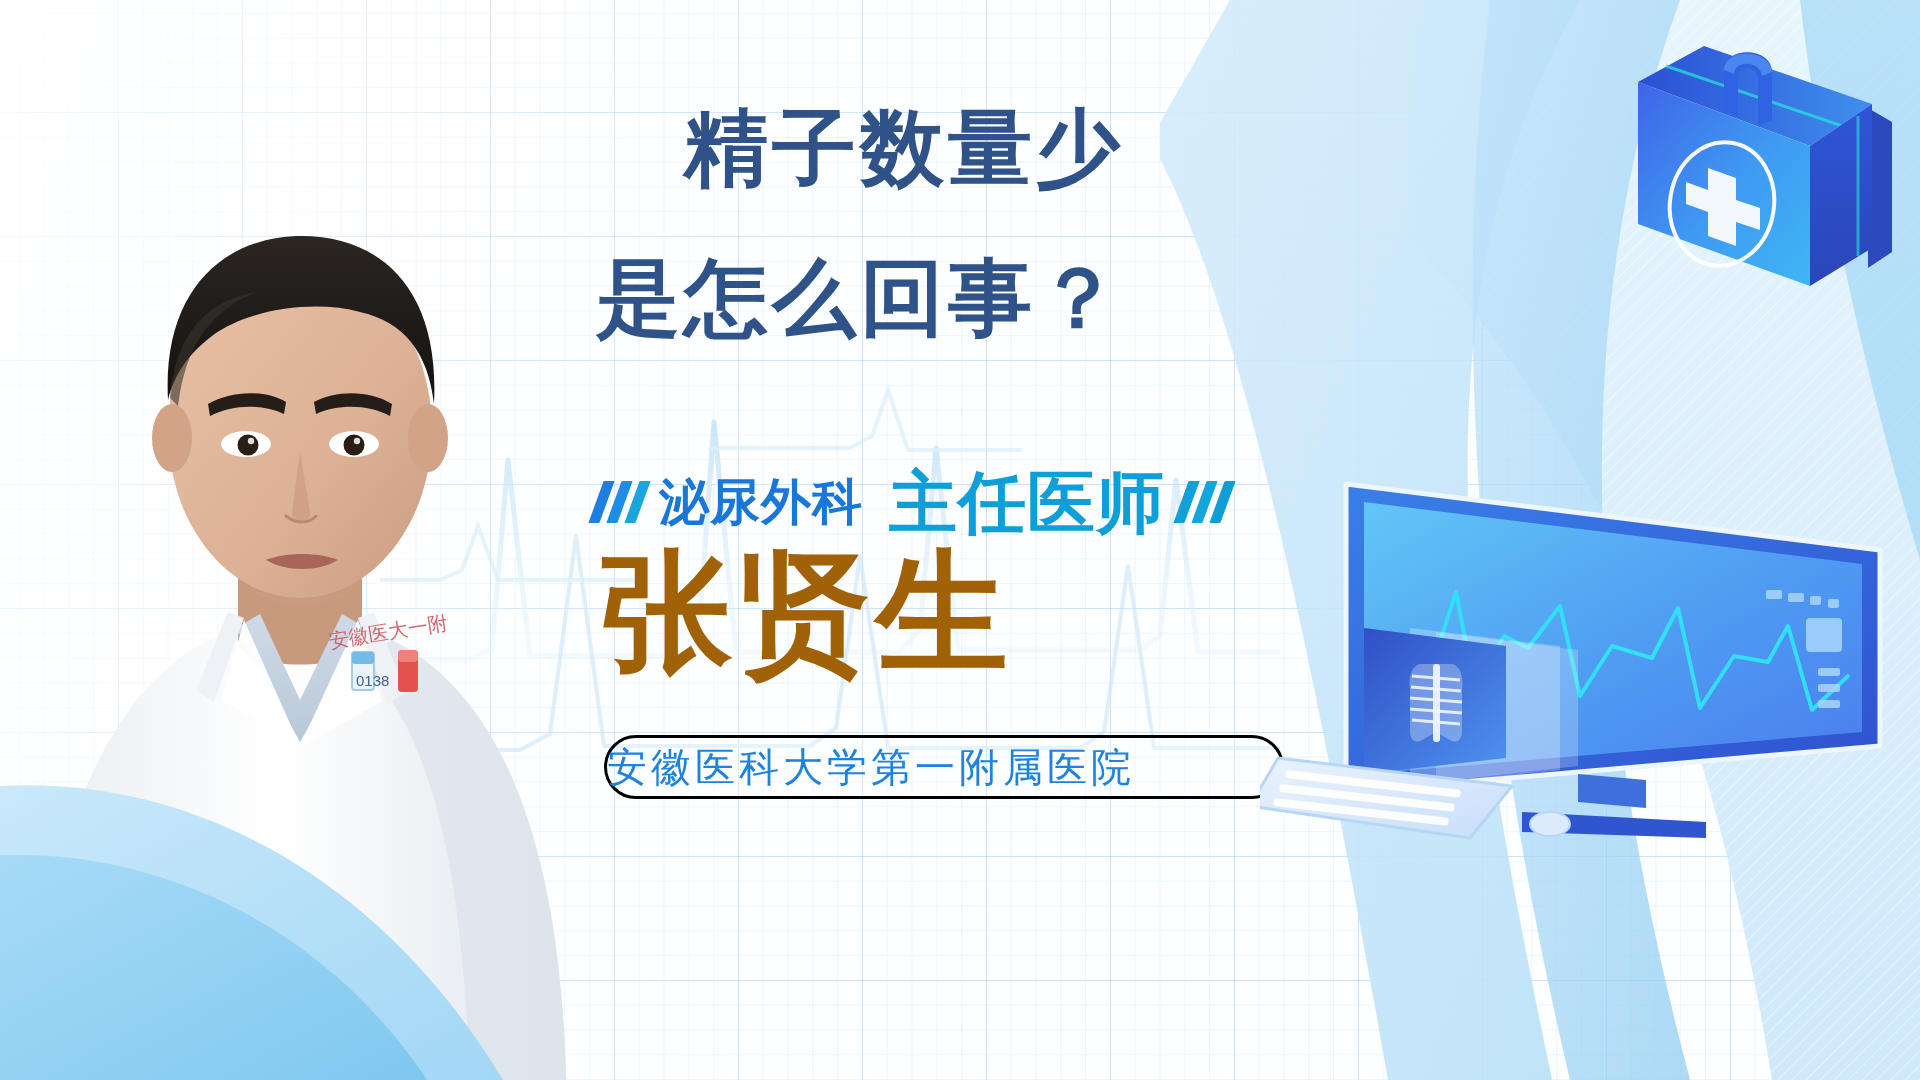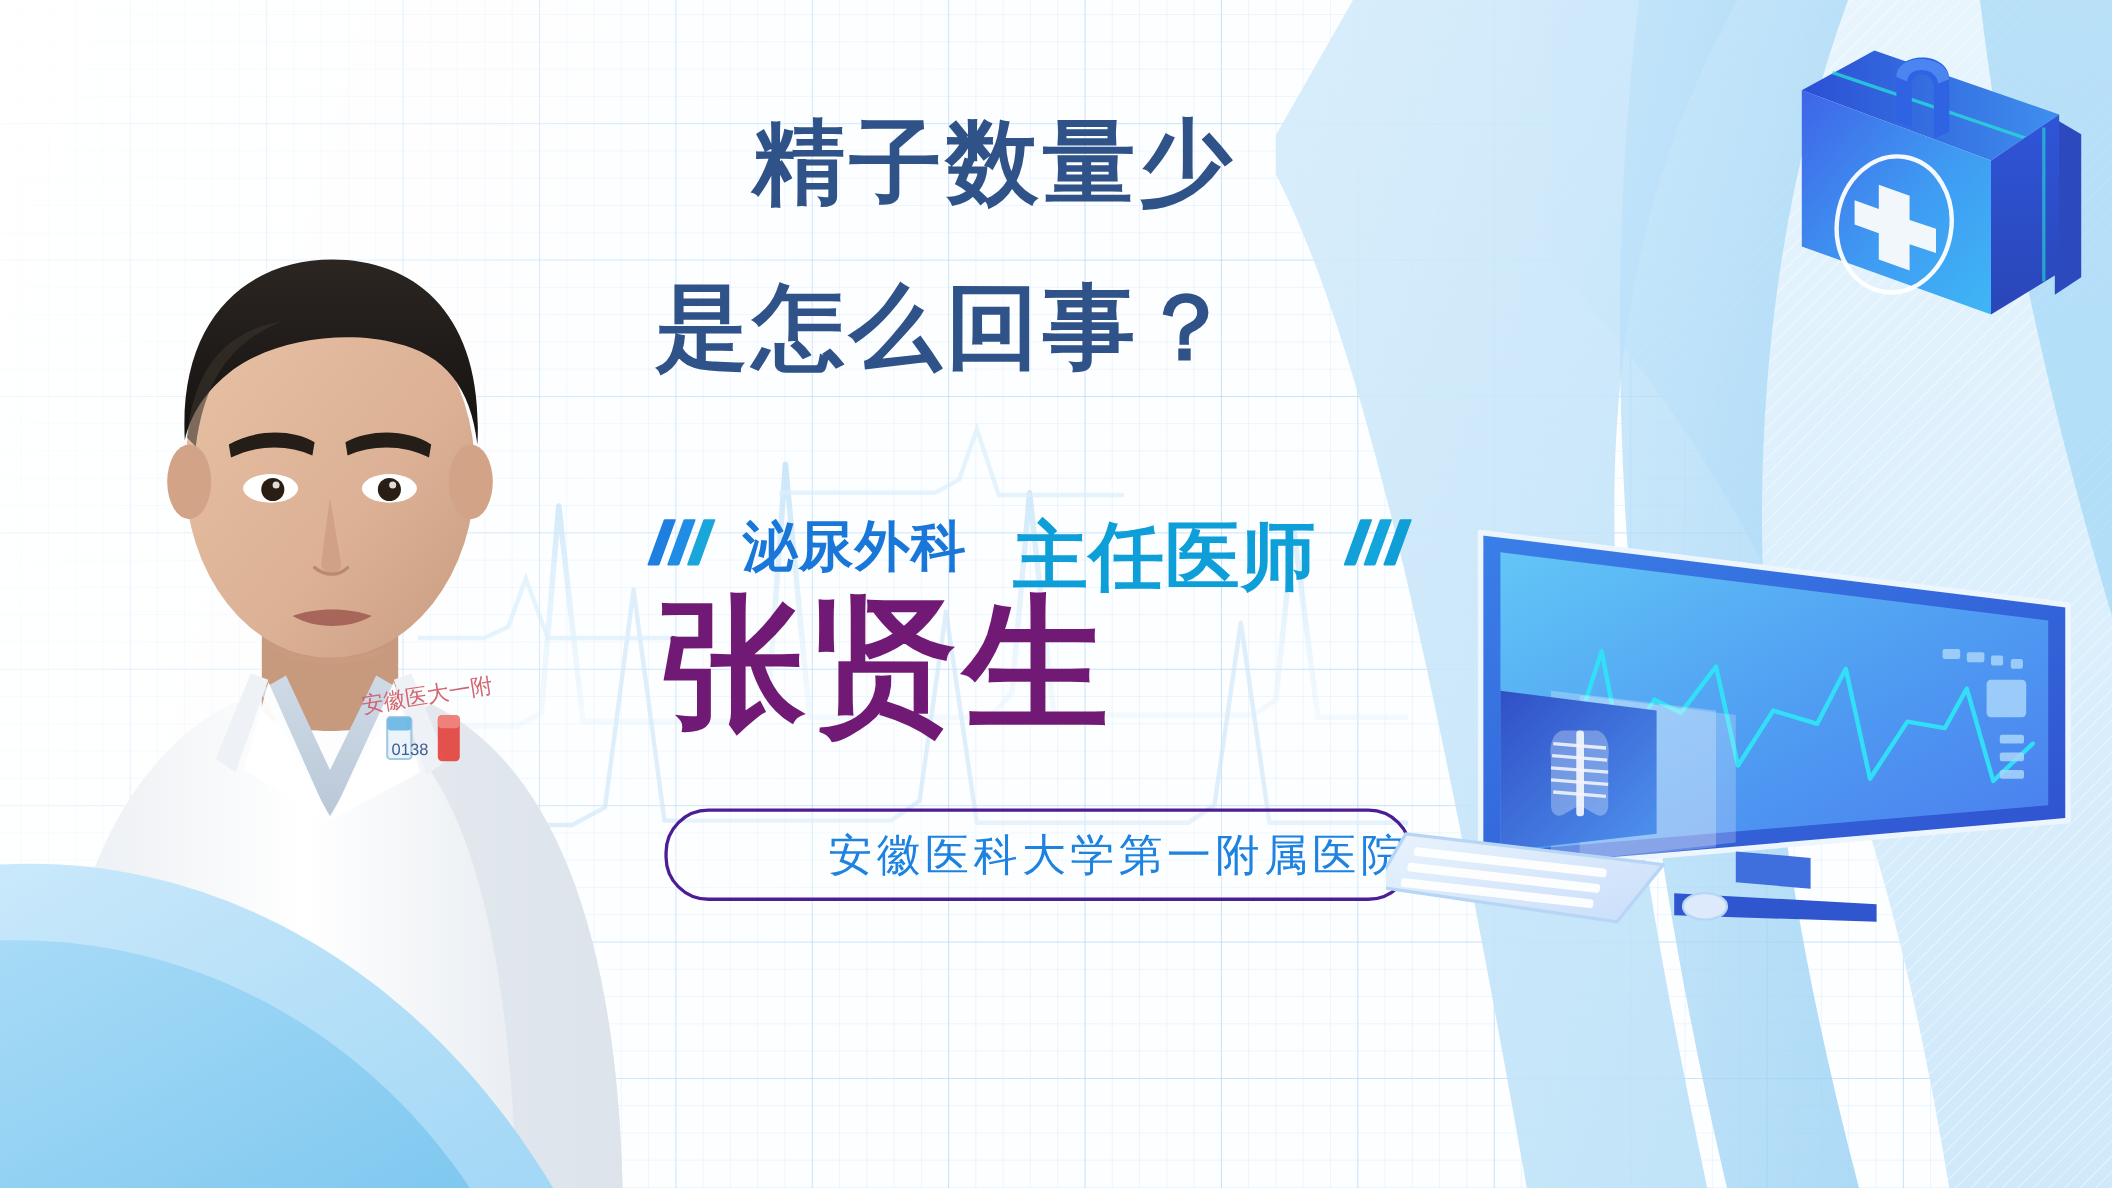--- a/index.html
+++ b/index.html
@@ -48,21 +48,21 @@
     font-family:"Liberation Serif","DejaVu Serif",serif;
     font-weight:bold;color:#2f5389;
     font-size:84px;line-height:1.26;letter-spacing:4px;
     text-align:right;
   }
   .headline .l2{display:block;margin-top:44px;}
 
   
   .spec-row{
     position:absolute;left:596px;top:472px;
-    display:flex;gap:32px;
+    display:flex;align-items:center;gap:16px;
     height:60px;
   }
   .slashes{display:flex;gap:7px;}
   .slashes i{
     display:block;width:11px;height:42px;
     transform:skewX(-20deg);border-radius:1px;
   }
   .slashes.left i:nth-child(1){background:#1f7fe0;}
   .slashes.left i:nth-child(2){background:#1f8de6;}
   .slashes.left i:nth-child(3){background:#19a6db;}
@@ -76,31 +76,31 @@
   }
   .rank{
     font-size:68px;font-weight:bold;letter-spacing:1px;color:#0e9fd9;
     font-family:"Liberation Sans","DejaVu Sans",sans-serif;
     line-height:1;margin-left:10px;
   }
 
   
   .dr-name{
     position:absolute;left:600px;top:548px;
-    font-size:132px;font-weight:bold;color:#701a75;
+    font-size:132px;font-weight:bold;color:#a16207;
     letter-spacing:6px;line-height:1;
-    font-family:Liberation Mono, monospace;
+    font-family:Liberation Serif, serif;
   }
 
   
   .hospital{
     position:absolute;left:604px;top:735px;
-    width:680px;height:84px;box-sizing:border-box;
-    border:3px solid #4c1d95;border-radius:40px;
-    display:flex;align-items:center;justify-content:flex-end;
+    width:680px;height:64px;box-sizing:border-box;
+    border:3px solid #000000;border-radius:40px;
+    display:flex;align-items:center;justify-content:flex-start;
     background:rgba(255,255,255,.25);
   }
   .hospital span{
     font-size:40px;color:#1d82e0;letter-spacing:4px;
     font-family:"Liberation Sans","DejaVu Sans",sans-serif;
   }
 
   
   .bag{position:absolute;left:1620px;top:24px;width:300px;height:312px;}
   .bag svg{width:100%;height:100%;display:block;}

